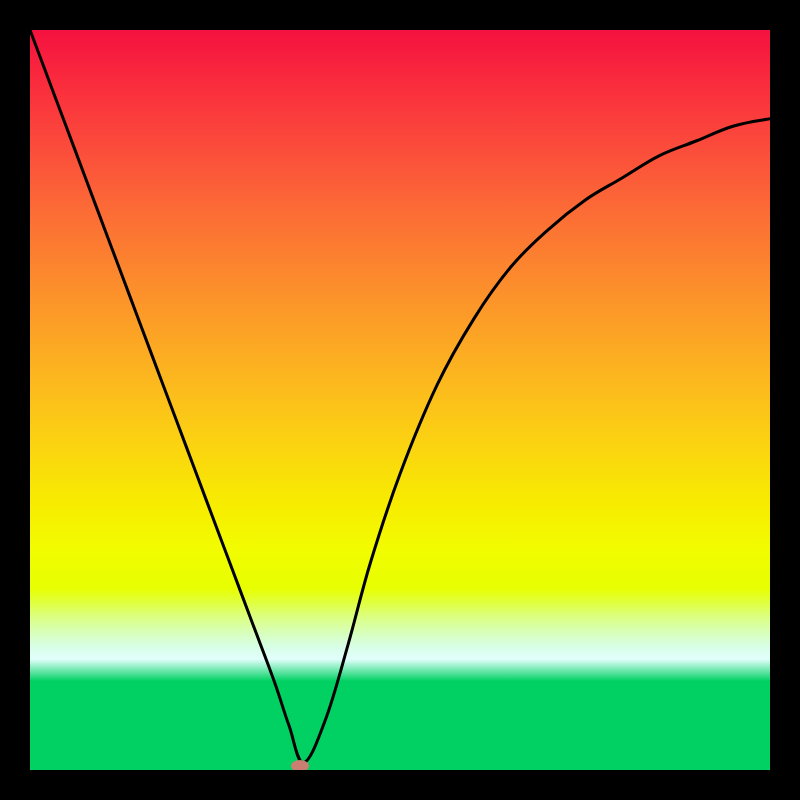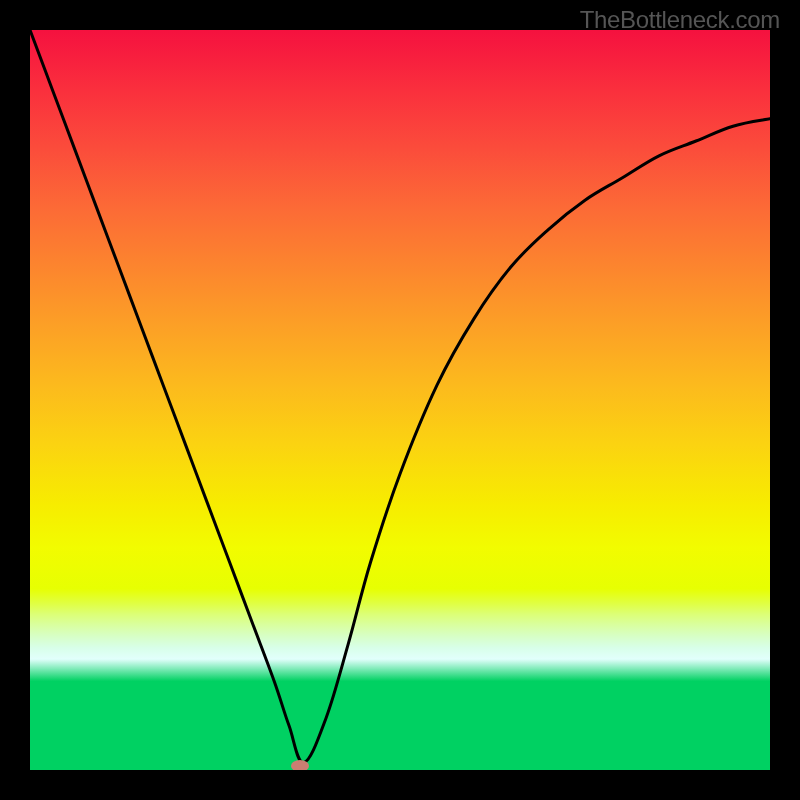--- a/index.html
+++ b/index.html
@@ -66,21 +66,20 @@
     height: 12px;
     background: #cb7e72;
     border-radius: 50%;
     transform: translate(-50%, -50%);
   }
 </style>
 </head>
 <body>
 
 <div class="outer">
-  <div class="watermark">TheBottleneck.com</div>
   <div class="plot-area">
     <div class="gradient-bg"></div>
     <svg class="curve-svg" viewBox="0 0 740 740" preserveAspectRatio="none">
       <path id="curve-path" fill="none" stroke="#000" stroke-width="3" stroke-linejoin="round" stroke-linecap="round" d="M 0 0 C 3.9959999999999996 10.655999999999988, 14.208 37.887999999999934, 22.2 59.19999999999993 C 30.192 80.51199999999993, 36.408 97.08799999999997, 44.4 118.39999999999998 C 52.391999999999996 139.712, 58.608 156.28800000000004, 66.6 177.60000000000002 C 74.592 198.912, 80.80799999999999 215.48799999999997, 88.8 236.79999999999995 C 96.792 258.11199999999997, 103.008 274.688, 111 296 C 118.992 317.312, 125.20799999999998 333.888, 133.2 355.2 C 141.19199999999998 376.512, 147.40800000000002 393.08799999999997, 155.4 414.4 C 163.392 435.712, 169.608 452.288, 177.6 473.6 C 185.59199999999998 494.91200000000003, 191.80800000000002 511.48799999999994, 199.8 532.8 C 207.792 554.112, 214.008 570.688, 222 592 C 229.992 613.312, 237.54000000000002 632.552, 244.20000000000002 651.2 C 250.86 669.8480000000001, 253.672 680.948, 259 695.6 C 264.328 710.2520000000001, 267.14 733.932, 273.8 732.6 C 280.46000000000004 731.268, 288.008 709.5120000000001, 296 688.2 C 303.992 666.888, 310.20799999999997 642.172, 318.2 614.2 C 326.192 586.2280000000001, 331.076 563.4359999999999, 340.40000000000003 532.8 C 349.72400000000005 502.16399999999993, 358.012 475.968, 370 444 C 381.988 412.032, 393.68000000000006 383.17199999999997, 407.00000000000006 355.2 C 420.32000000000005 327.228, 430.68 309.91200000000003, 444 288.6 C 457.32 267.288, 467.68 252.78399999999993, 481 236.79999999999995 C 494.32 220.81599999999997, 504.68 211.78800000000007, 518 199.80000000000007 C 531.32 187.81200000000007, 541.68 179.52399999999994, 555 170.19999999999993 C 568.32 160.87599999999992, 578.68 155.99199999999996, 592 148 C 605.32 140.00800000000004, 615.68 132.46000000000006, 629 125.80000000000007 C 642.32 119.14000000000007, 652.68 116.328, 666 111 C 679.32 105.672, 689.68 100.19600000000005, 703 96.20000000000005 C 716.32 92.20400000000004, 733.34 90.13199999999998, 740 88.79999999999995"></path>
     </svg>
     <div id="marker" class="marker" style="left: 270.1px; top: 736.3px; background: rgb(203, 126, 114);"></div>
   </div>
 </div>
 
 </body></html>

